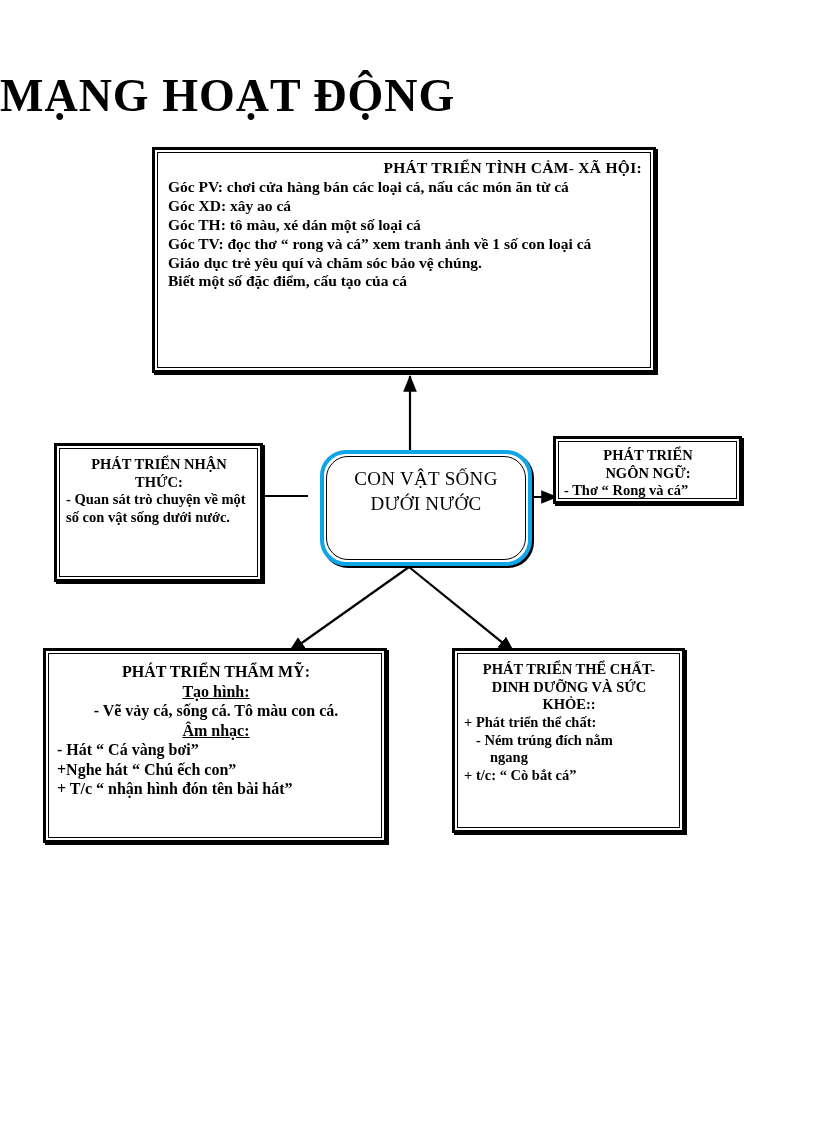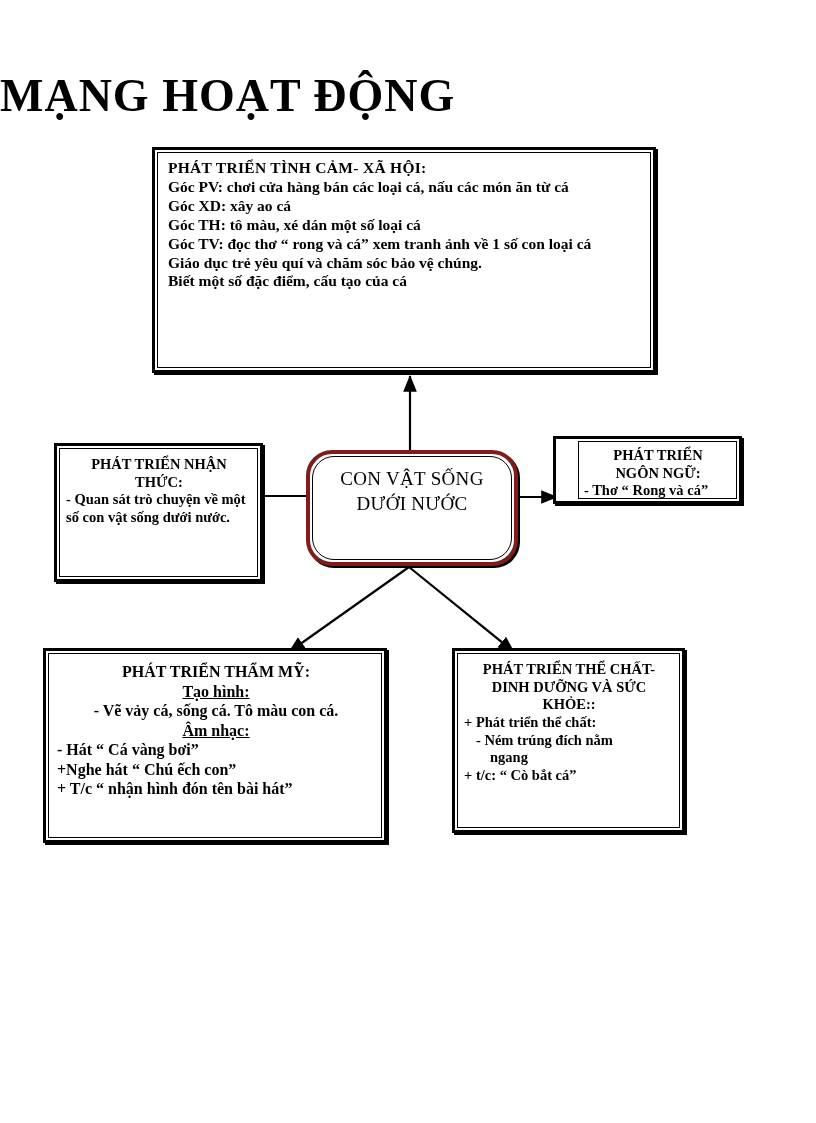--- a/index.html
+++ b/index.html
@@ -53,41 +53,41 @@
   .lft { text-align: left; }
   .und { text-decoration: underline; }
 
   
   #box-social {
     left: 152px; top: 147px;
     width: 504px; height: 226px;
     font-size: 15.5px;
   }
   #box-social .inner { padding: 6px 8px 4px 10px; }
-  #box-social .head { text-align: left; letter-spacing: 0.3px; }
+  #box-social .head { text-align: right; letter-spacing: 0.3px; }
   #box-social .line { text-align: left; }
 
   
   #box-cognitive {
     left: 34px; top: 443px;
     width: 209px; height: 139px;
     font-size: 14.5px;
     margin-left: 20px;
   }
   #box-cognitive .inner { padding: 7px 5px 4px 6px; }
   #box-cognitive .head { text-align: center; }
   #box-cognitive .line { text-align: left; }
 
   
   #box-center {
     position: absolute;
-    left: 306px; top: 450px;
+    left: 320px; top: 450px;
     width: 212px; height: 116px;
     background: #ffffff;
-    border: 4px solid #7f1d1d;
+    border: 4px solid #0ea5e9;
     border-radius: 26px;
     box-shadow: 2px 2px 0 0 #000000;
   }
   #box-center .inner2 {
     position: absolute;
     left: 2px; top: 2px; right: 2px; bottom: 2px;
     border: 1px solid #000000;
     border-radius: 22px;
     padding-top: 9px;
     text-align: center;
@@ -96,21 +96,21 @@
     line-height: 1.32;
     letter-spacing: 0.3px;
   }
 
   
   #box-language {
     left: 553px; top: 436px;
     width: 189px; height: 68px;
     font-size: 14.5px;
   }
-  #box-language .inner { padding: 5px 4px 3px 5px; margin-left: 20px; }
+  #box-language .inner { padding: 5px 4px 3px 5px; }
 
   
   #box-aesthetic {
     left: 43px; top: 648px;
     width: 344px; height: 195px;
     font-size: 16px;
   }
   #box-aesthetic .inner { padding: 8px 6px 4px 8px; }
 
   

